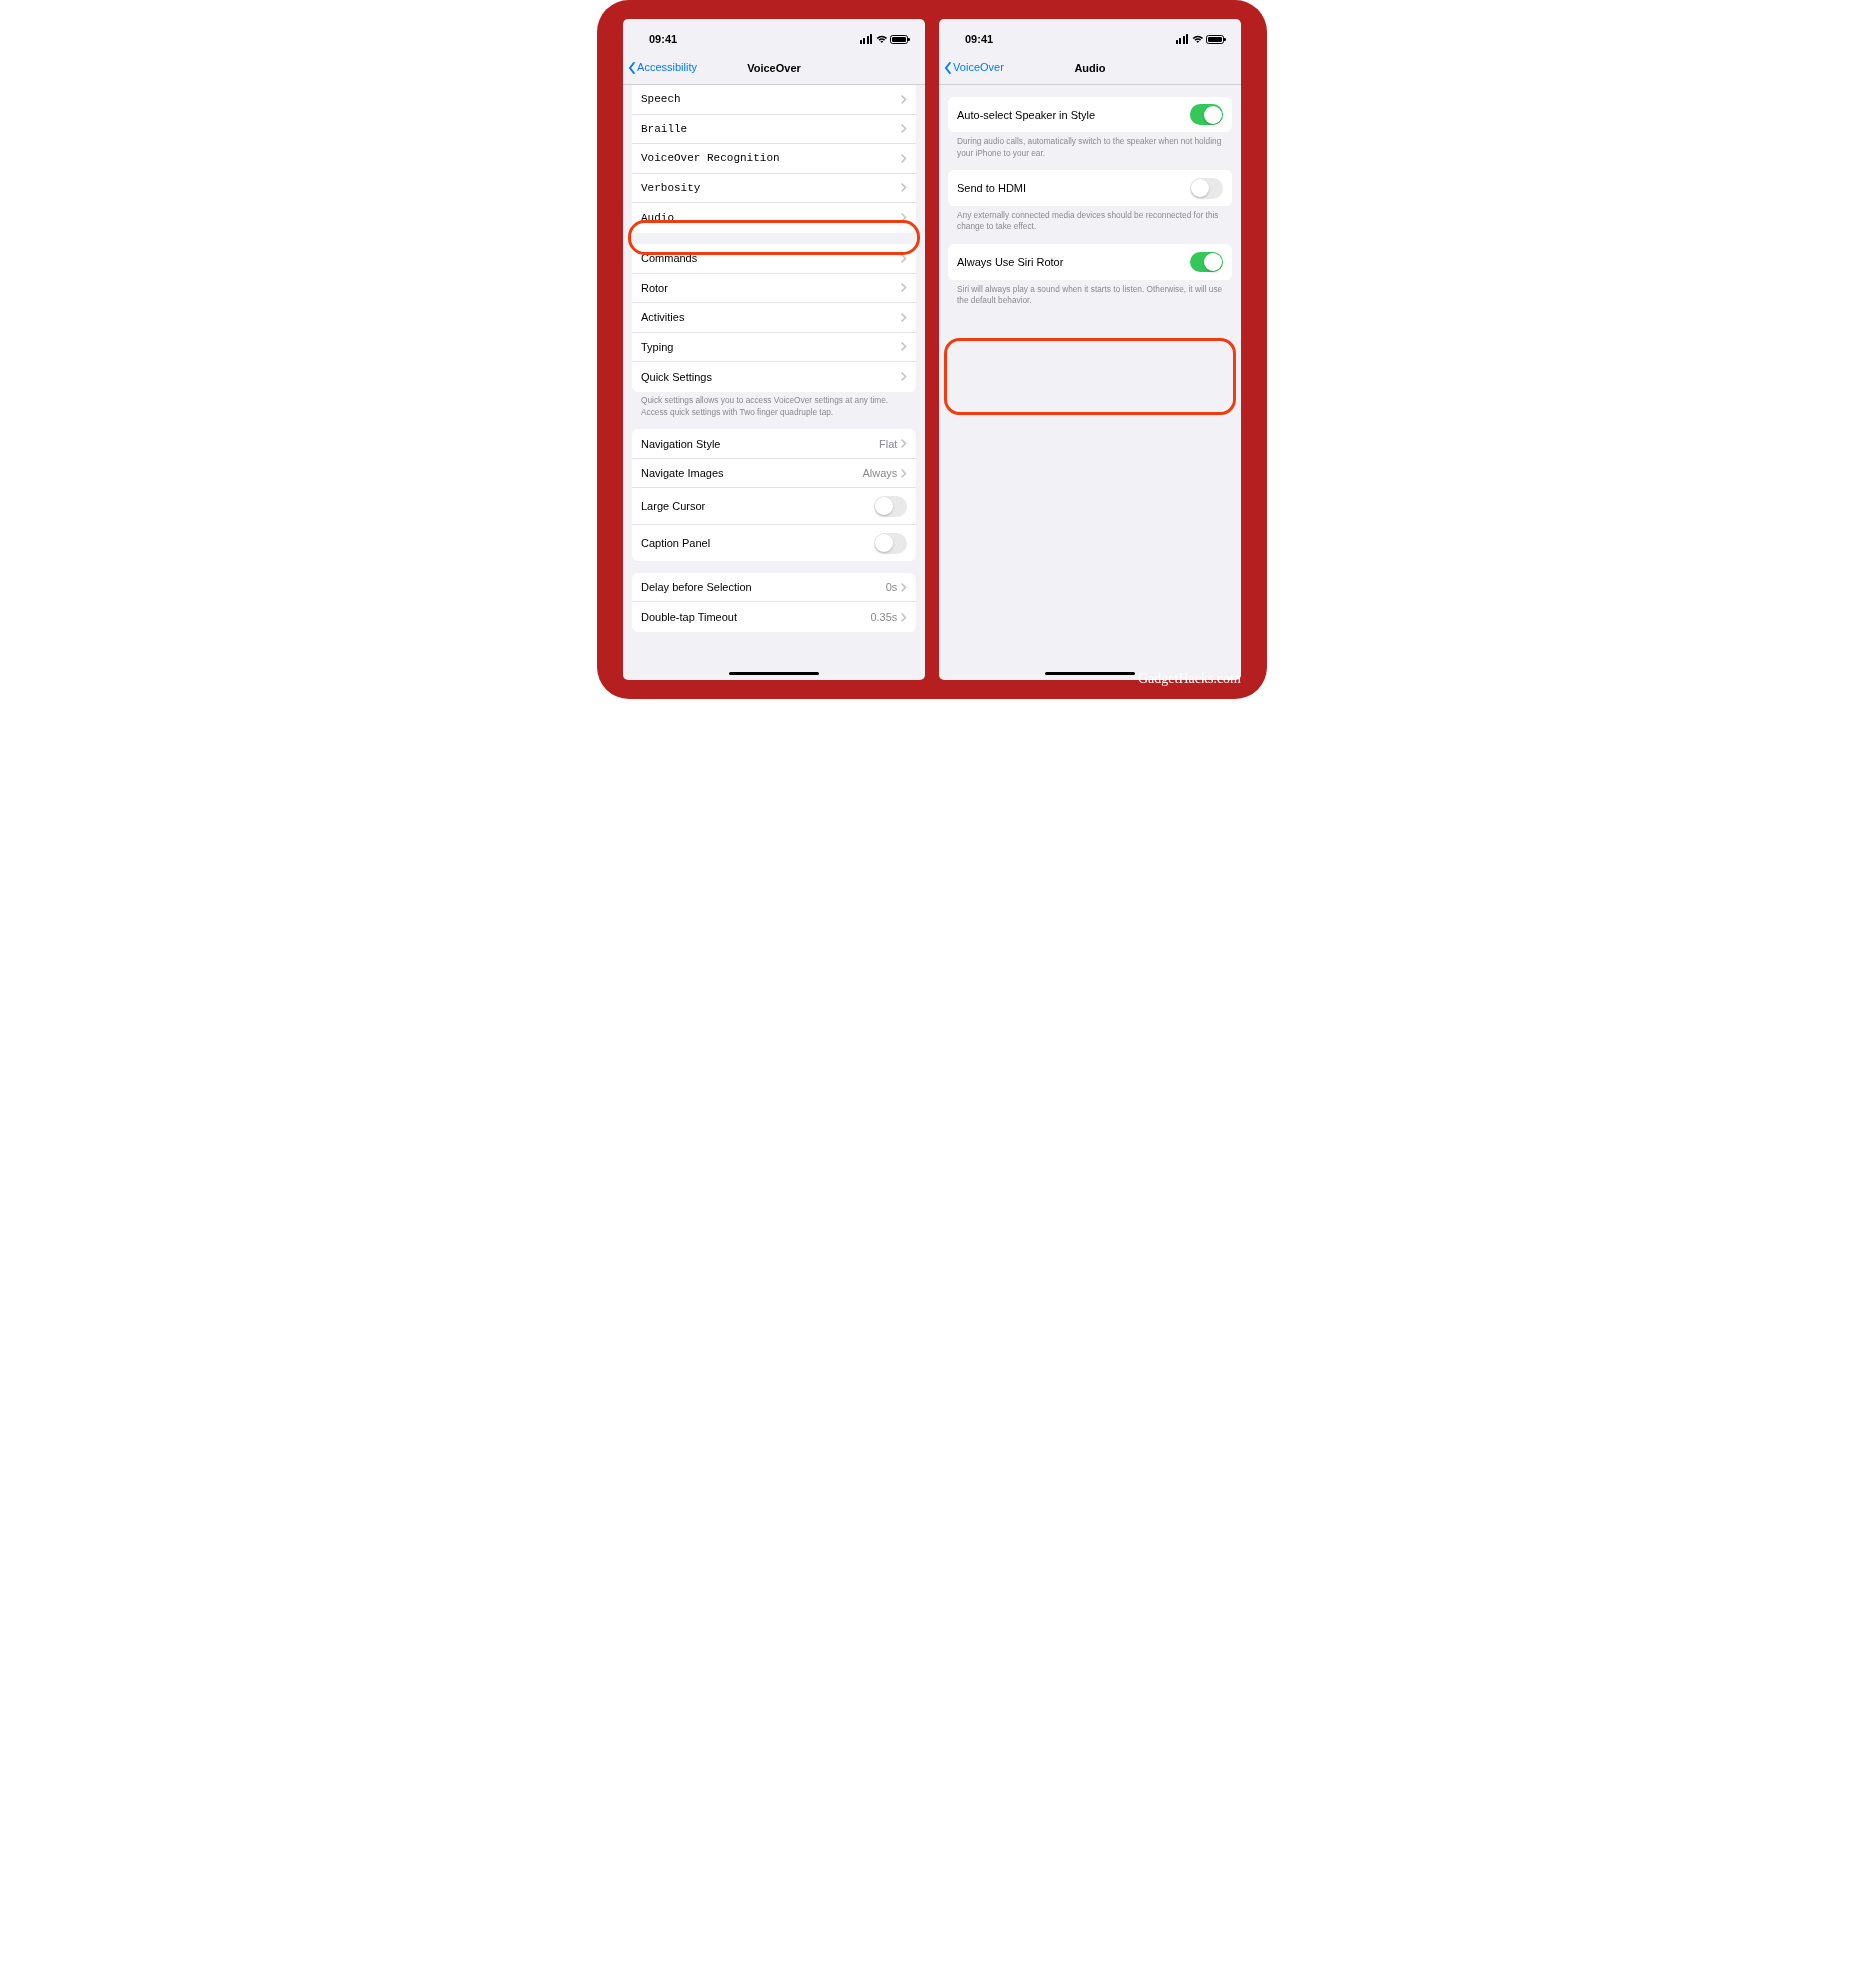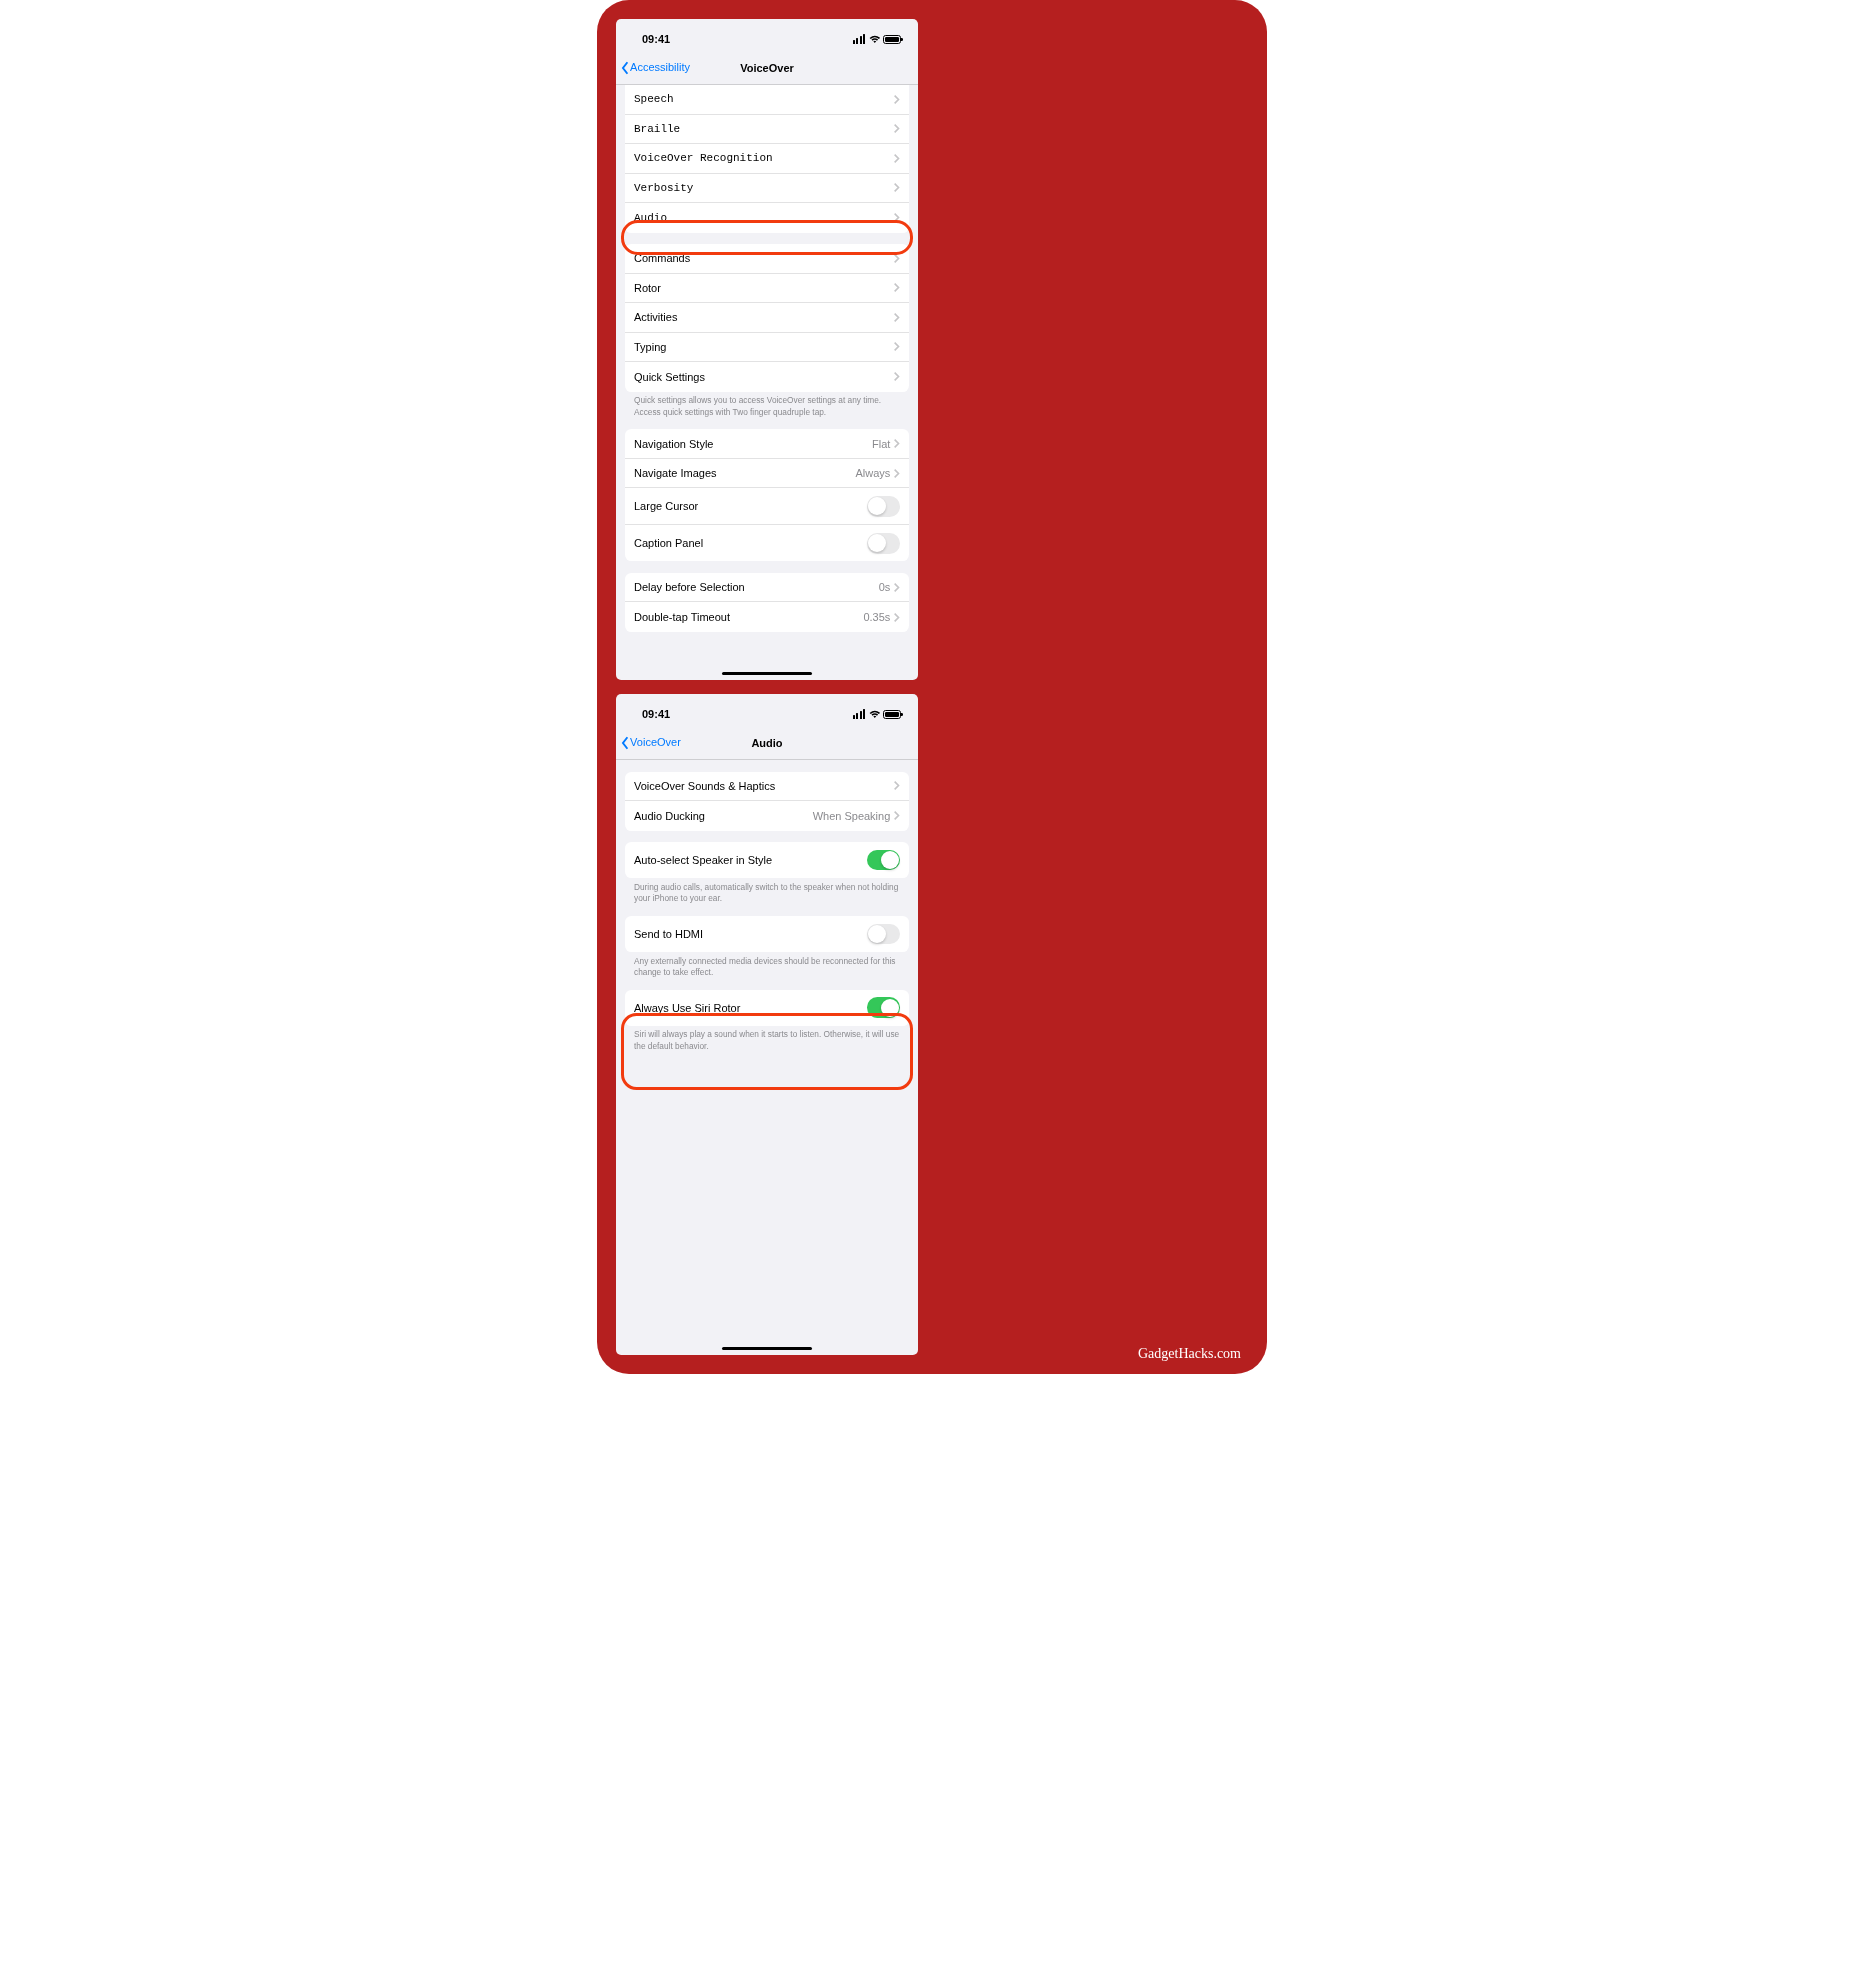--- a/index.html
+++ b/index.html
@@ -20,21 +20,20 @@
     bottom: 11.6px;
     right: 26px;
     color: #fff;
     font-size: 14px;
     font-family: Georgia, serif;
   }
   .phones {
     display: flex;
     gap: 14px;
     justify-content: center;
-    flex-direction: column;
   }
   .phone {
     width: 302px;
     height: 661px;
     background: #f2f2f6;
     border-radius: 5.1px;
     overflow: hidden;
     position: relative;
   }
   .statusbar {
@@ -284,35 +283,20 @@
         <div class="back-btn">
           <svg class="back-chevron" viewBox="0 0 14 22">
               <polyline points="10,2 3,11 10,20"></polyline>
             </svg>
           <span>VoiceOver</span>
         </div>
         <div class="nav-title">Audio</div>
       </div>
 
       <div class="content">
-        <div class="group">
-          <div class="row">
-            <span class="row-label">VoiceOver Sounds &amp; Haptics</span>
-            <svg class="chevron" viewBox="0 0 9 14">
-                <polyline points="1,1 7,7 1,13"></polyline>
-              </svg>
-          </div>
-          <div class="row">
-            <span class="row-label">Audio Ducking</span>
-            <span class="row-value">When Speaking</span>
-            <svg class="chevron" viewBox="0 0 9 14">
-                <polyline points="1,1 7,7 1,13"></polyline>
-              </svg>
-          </div>
-        </div>
 
         <div class="group">
           <div class="row">
             <span class="row-label">Auto-select Speaker in Style</span>
             <div class="toggle on">
                 <div class="toggle-knob"></div>
               </div>
           </div>
         </div>
         <div class="footer-text">During audio calls, automatically switch to the speaker when not holding your iPhone to your ear.</div>

